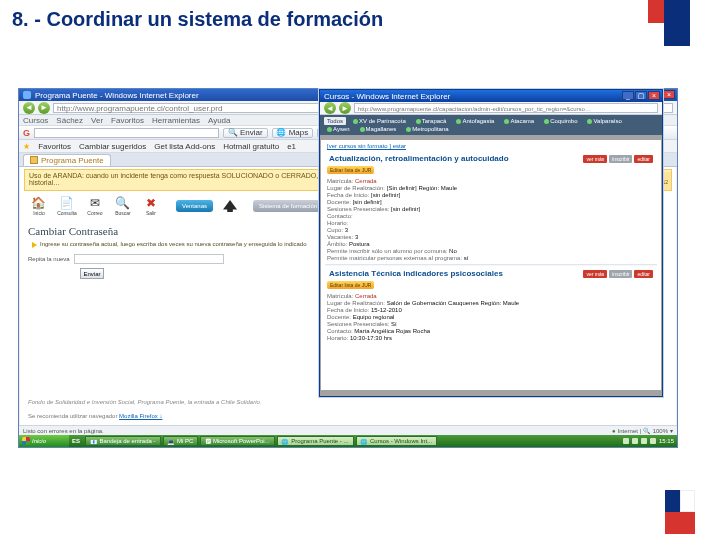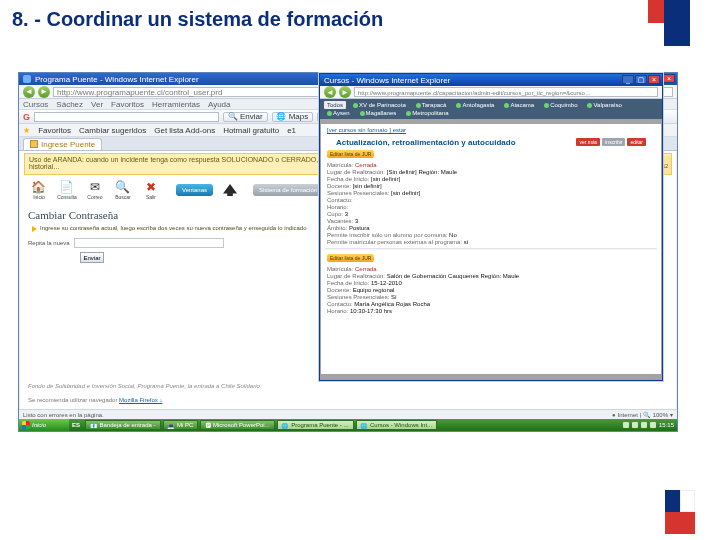--- a/index.html
+++ b/index.html
@@ -6,21 +6,21 @@
   html, body { width: 720px; height: 540px; font-family: Arial, sans-serif; background: #fff; overflow: hidden; }
   .slide { position: relative; width: 720px; height: 540px; }
   .flag-top { position: absolute; top: 0; right: 30px; width: 26px; height: 46px; background: #0b2e7a; }
   .flag-top::before { content: ""; position: absolute; left: -16px; top: 0; width: 16px; height: 23px; background: #d6342e; }
   .flag-bot { position: absolute; bottom: 6px; right: 25px; width: 30px; height: 22px; background: #d6342e; }
   .flag-bot::before { content: ""; position: absolute; top: -22px; left: 0; width: 15px; height: 22px; background: #0b2e7a; }
   .flag-bot::after { content: ""; position: absolute; top: -22px; right: 0; width: 15px; height: 22px; background: #fff; box-shadow: inset 0 0 0 1px #eee; }
 
   .title { position: absolute; top: 8px; left: 12px; font-weight: bold; color: #0b2e7a; font-size: 20px; }
 
-  .shot { position: absolute; left: 18px; top: 72px; width: 660px; height: 360px; border: 1px solid #5f83b9; background: #eceef1; font-size: 8px; color: #333; }
+  .shot { position: absolute; left: 18px; top: 88px; width: 660px; height: 360px; border: 1px solid #5f83b9; background: #eceef1; font-size: 8px; color: #333; }
 
   
   .bk-titlebar { height: 12px; background: linear-gradient(#2f6ad0,#1e4da6); color: #fff; display: flex; align-items: center; padding: 0 4px; gap: 4px; }
   .bk-titlebar .ieicon { width: 8px; height: 8px; background: #6fb1ff; border-radius: 2px; display: inline-block; }
   .winbtns { position: absolute; right: 2px; top: 1px; display: flex; gap: 1px; }
   .winbtn { width: 12px; height: 9px; background: #3d6dc5; border: 1px solid #1c3f82; color: #fff; display: flex; align-items: center; justify-content: center; font-size: 7px; }
   .winbtn.close { background: #d44; }
   .navrow { height: 14px; background: #f3f5f8; display: flex; align-items: center; gap: 3px; padding: 0 4px; border-bottom: 1px solid #c7cedb; }
   .navarrow { width: 12px; height: 12px; border-radius: 50%; background: linear-gradient(#9fd060,#5c9c2e); display: flex; align-items: center; justify-content: center; color: #fff; font-size: 8px; }
   .addr { flex: 1; height: 10px; background: #fff; border: 1px solid #b6bdc8; padding: 0 3px; line-height: 10px; color: #777; }
@@ -74,21 +74,21 @@
   .front .navrow { height: 13px; }
   .front .addr { font-size: 6px; }
   .tabbar { background: #425d77; color: #fff; font-size: 6px; padding: 2px 4px; line-height: 10px; }
   .tabbar .row { display: flex; flex-wrap: wrap; gap: 2px 4px; align-items: center; }
   .tabbar .t { height: 8px; padding: 0 3px; display: inline-flex; align-items: center; border-radius: 1px; }
   .tabbar .t.active { background: #e9edf3; color: #2a3c52; }
   .tabbar .gdot { width: 5px; height: 5px; border-radius: 50%; background: #6fd36f; display: inline-block; margin-right: 1px; }
 
   .fbody { position: absolute; left: 1px; right: 1px; top: 50px; bottom: 6px; overflow: hidden; background: #fff; }
   .lnka { color: #0a63b5; text-decoration: underline; font-size: 6px; margin: 3px 6px; display: inline-block; }
-  .hdr { margin: 2px 15px; display: flex; align-items: flex-start; gap: 2px; }
+  .hdr { margin: 2px 8px; display: flex; align-items: flex-end; gap: 2px; }
   .hdr .hlabel { font-size: 8px; color: #0c4e8f; font-weight: bold; }
   .chips { display: flex; gap: 2px; margin-left: auto; }
   .chip { font-size: 5px; color: #fff; padding: 1px 3px; border-radius: 1px; }
   .chip.red { background: #cc3a2e; }
   .chip.gray { background: #9ea5ad; }
   .subbtn { display: inline-block; margin: 1px 6px 3px; background: linear-gradient(#ffd65a,#f3a328); font-size: 5px; padding: 1px 3px; border-radius: 2px; color: #5a3c07; }
 
   .kv { margin: 1px 6px; font-size: 6px; color: #333; }
   .kv .k { color: #6a6a6a; }
   .kv .v { color: #111; }
@@ -138,21 +138,21 @@
       <span class="star">★</span>
       <span>Favoritos</span>
       <span>Cambiar sugeridos</span>
       <span>Get lista Add-ons</span>
       <span>Hotmail gratuito</span>
       <span>e1</span>
     </div>
     <div class="tabrow">
       <div class="bktab">
           <span class="sq"></span>
-          <span>Ingrese Puente</span>
+          <span>Programa Puente</span>
         </div>
     </div>
 
     <div class="bkbody">
       <div class="banner">
         <span>Uso de ARANDA: cuando un incidente tenga como respuesta SOLUCIONADO o CERRADO, debe marcar…  El 1 de Julio ha comenzado a funcionar nuestro centro de ARANDA. En el módulo seguro e historial…</span>
         <span class="more">Ver más</span>
         <div class="peekright">TERM: A partir RONDA  abril de 2012 Sistema Sáchez Reemplazante al Nacional Fosis</div>
       </div>
       <div class="bigicons">
@@ -284,20 +284,28 @@
         <div class="kv"><span class="k">Contacto:</span></div>
         <div class="kv"><span class="k">Horario:</span></div>
         <div class="kv"><span class="k">Cupo:</span> <span class="v">3</span></div>
         <div class="kv"><span class="k">Vacantes:</span> <span class="v">3</span></div>
         <div class="kv"><span class="k">Ámbito:</span> <span class="v">Postura</span></div>
         <div class="kv"><span class="k">Permite inscribir sólo un alumno por comuna:</span> <span class="v">No</span></div>
         <div class="kv"><span class="k">Permite matricular personas externas al programa:</span> <span class="v">sí</span></div>
 
         <div class="hr"></div>
 
+        <div class="hdr">
+          <span class="hlabel">Asistencia Técnica indicadores psicosociales</span>
+          <div class="chips">
+            <span class="chip red">ver más</span>
+            <span class="chip gray">inscribir</span>
+            <span class="chip red">editar</span>
+          </div>
+        </div>
         <span class="subbtn">Editar lista de JUR</span>
         <div class="kv"><span class="k">Matrícula:</span> <span class="v red">Cerrada</span></div>
         <div class="kv"><span class="k">Lugar de Realización:</span> <span class="v">Salón de Gobernación Cauquenes  Región: Maule</span></div>
         <div class="kv"><span class="k">Fecha de Inicio:</span> <span class="v">15-12-2010</span></div>
         <div class="kv"><span class="k">Docente:</span> <span class="v">Equipo regional</span></div>
         <div class="kv"><span class="k">Sesiones Presenciales:</span> <span class="v">Sí</span></div>
         <div class="kv"><span class="k">Contacto:</span> <span class="v">María Angélica Rojas Rocha</span></div>
         <div class="kv"><span class="k">Horario:</span> <span class="v">10:30-17:30 hrs</span></div>
       </div>
     </div>

